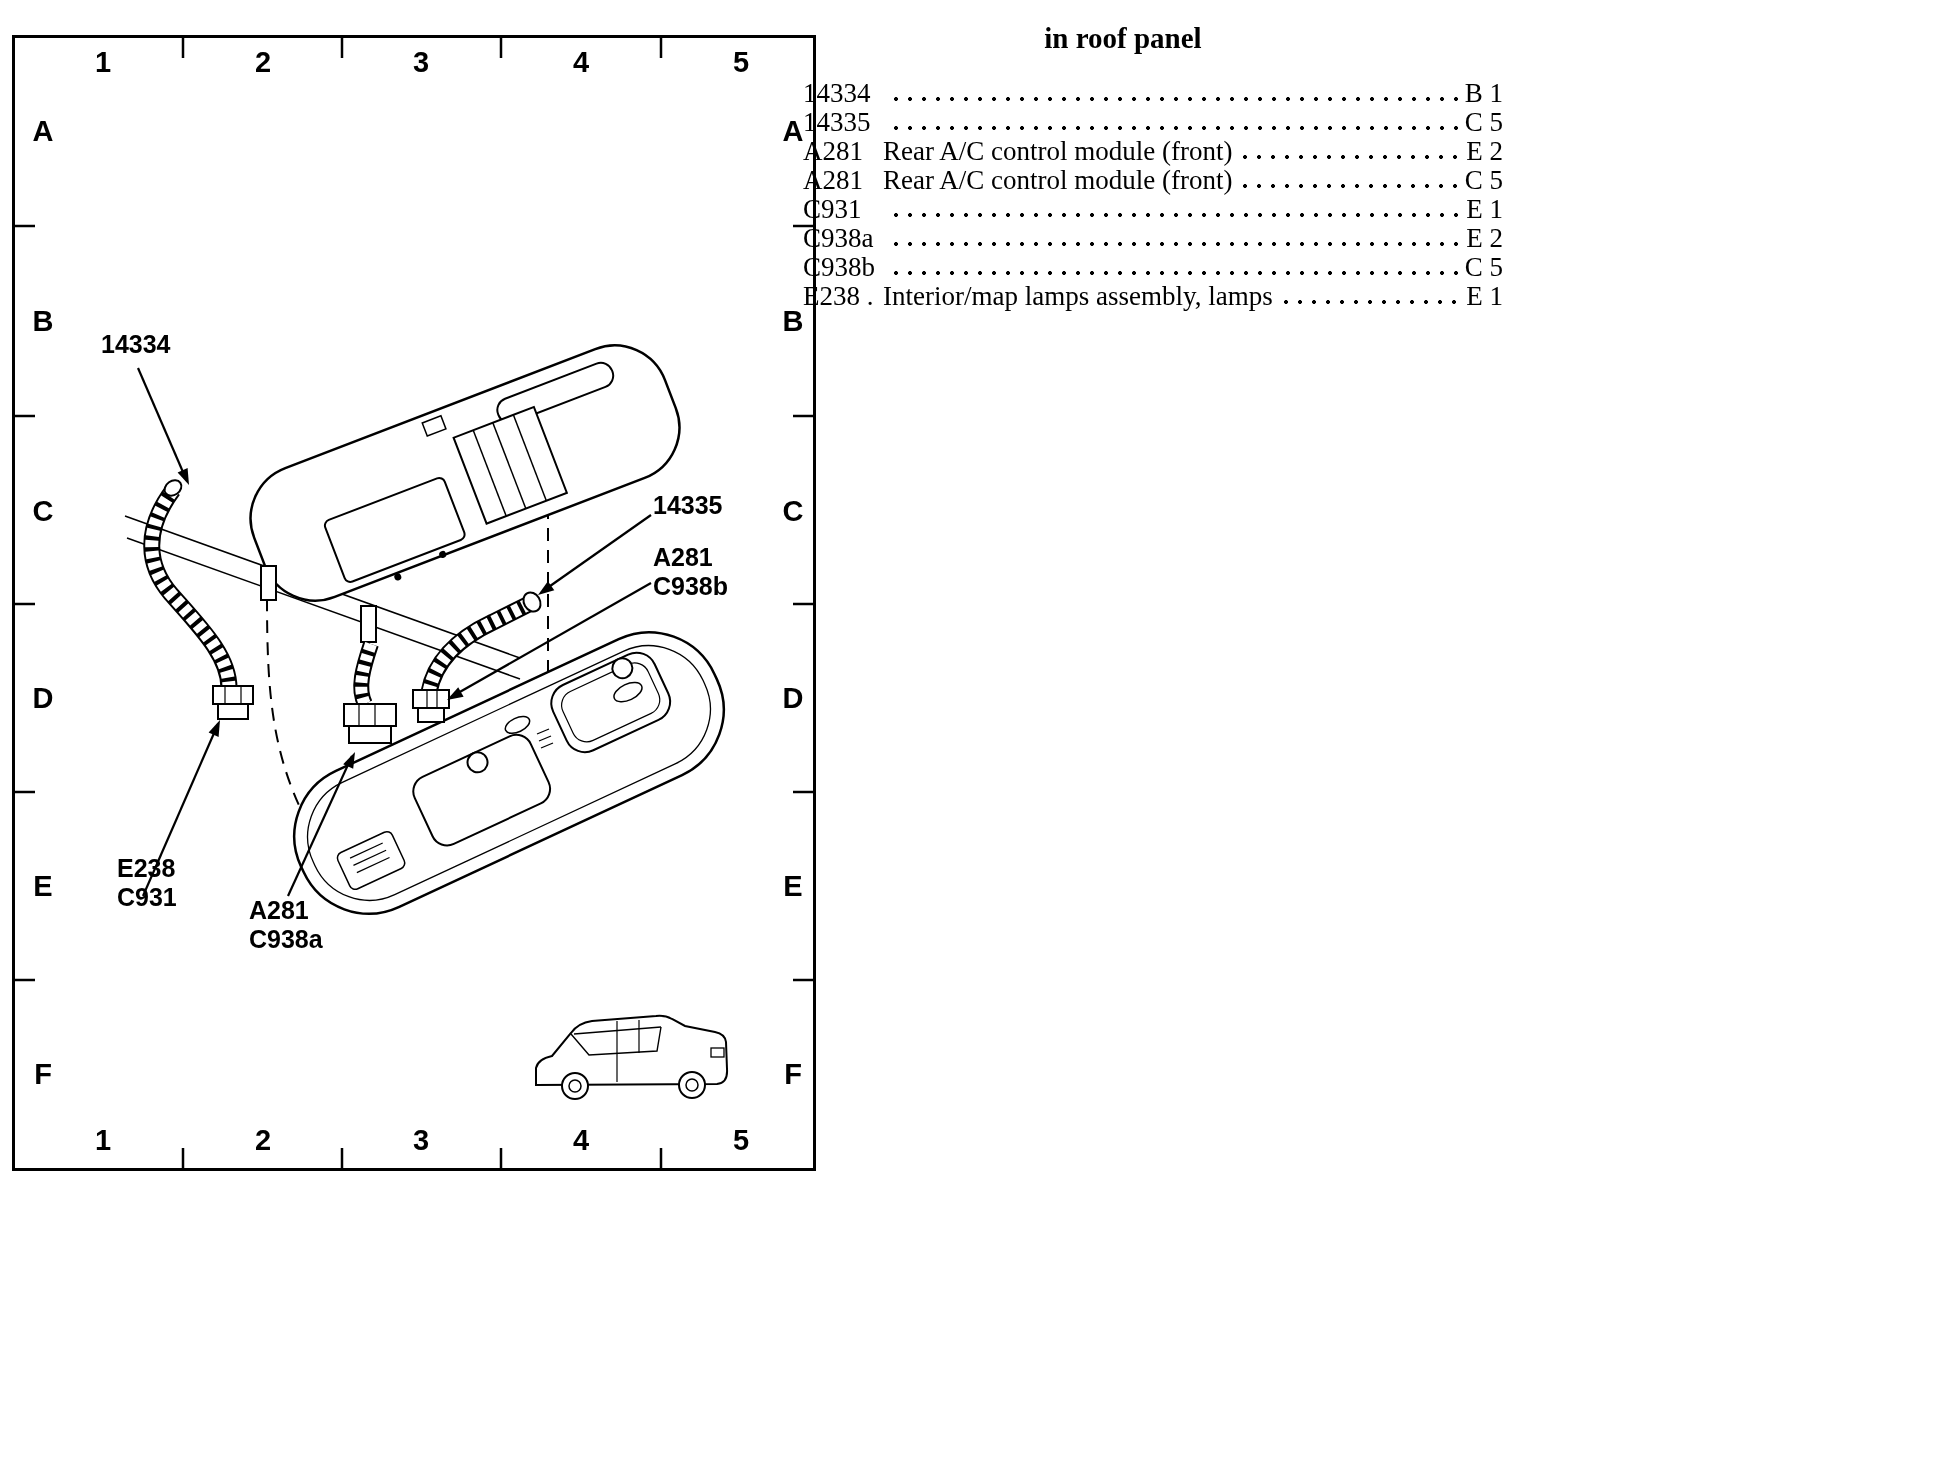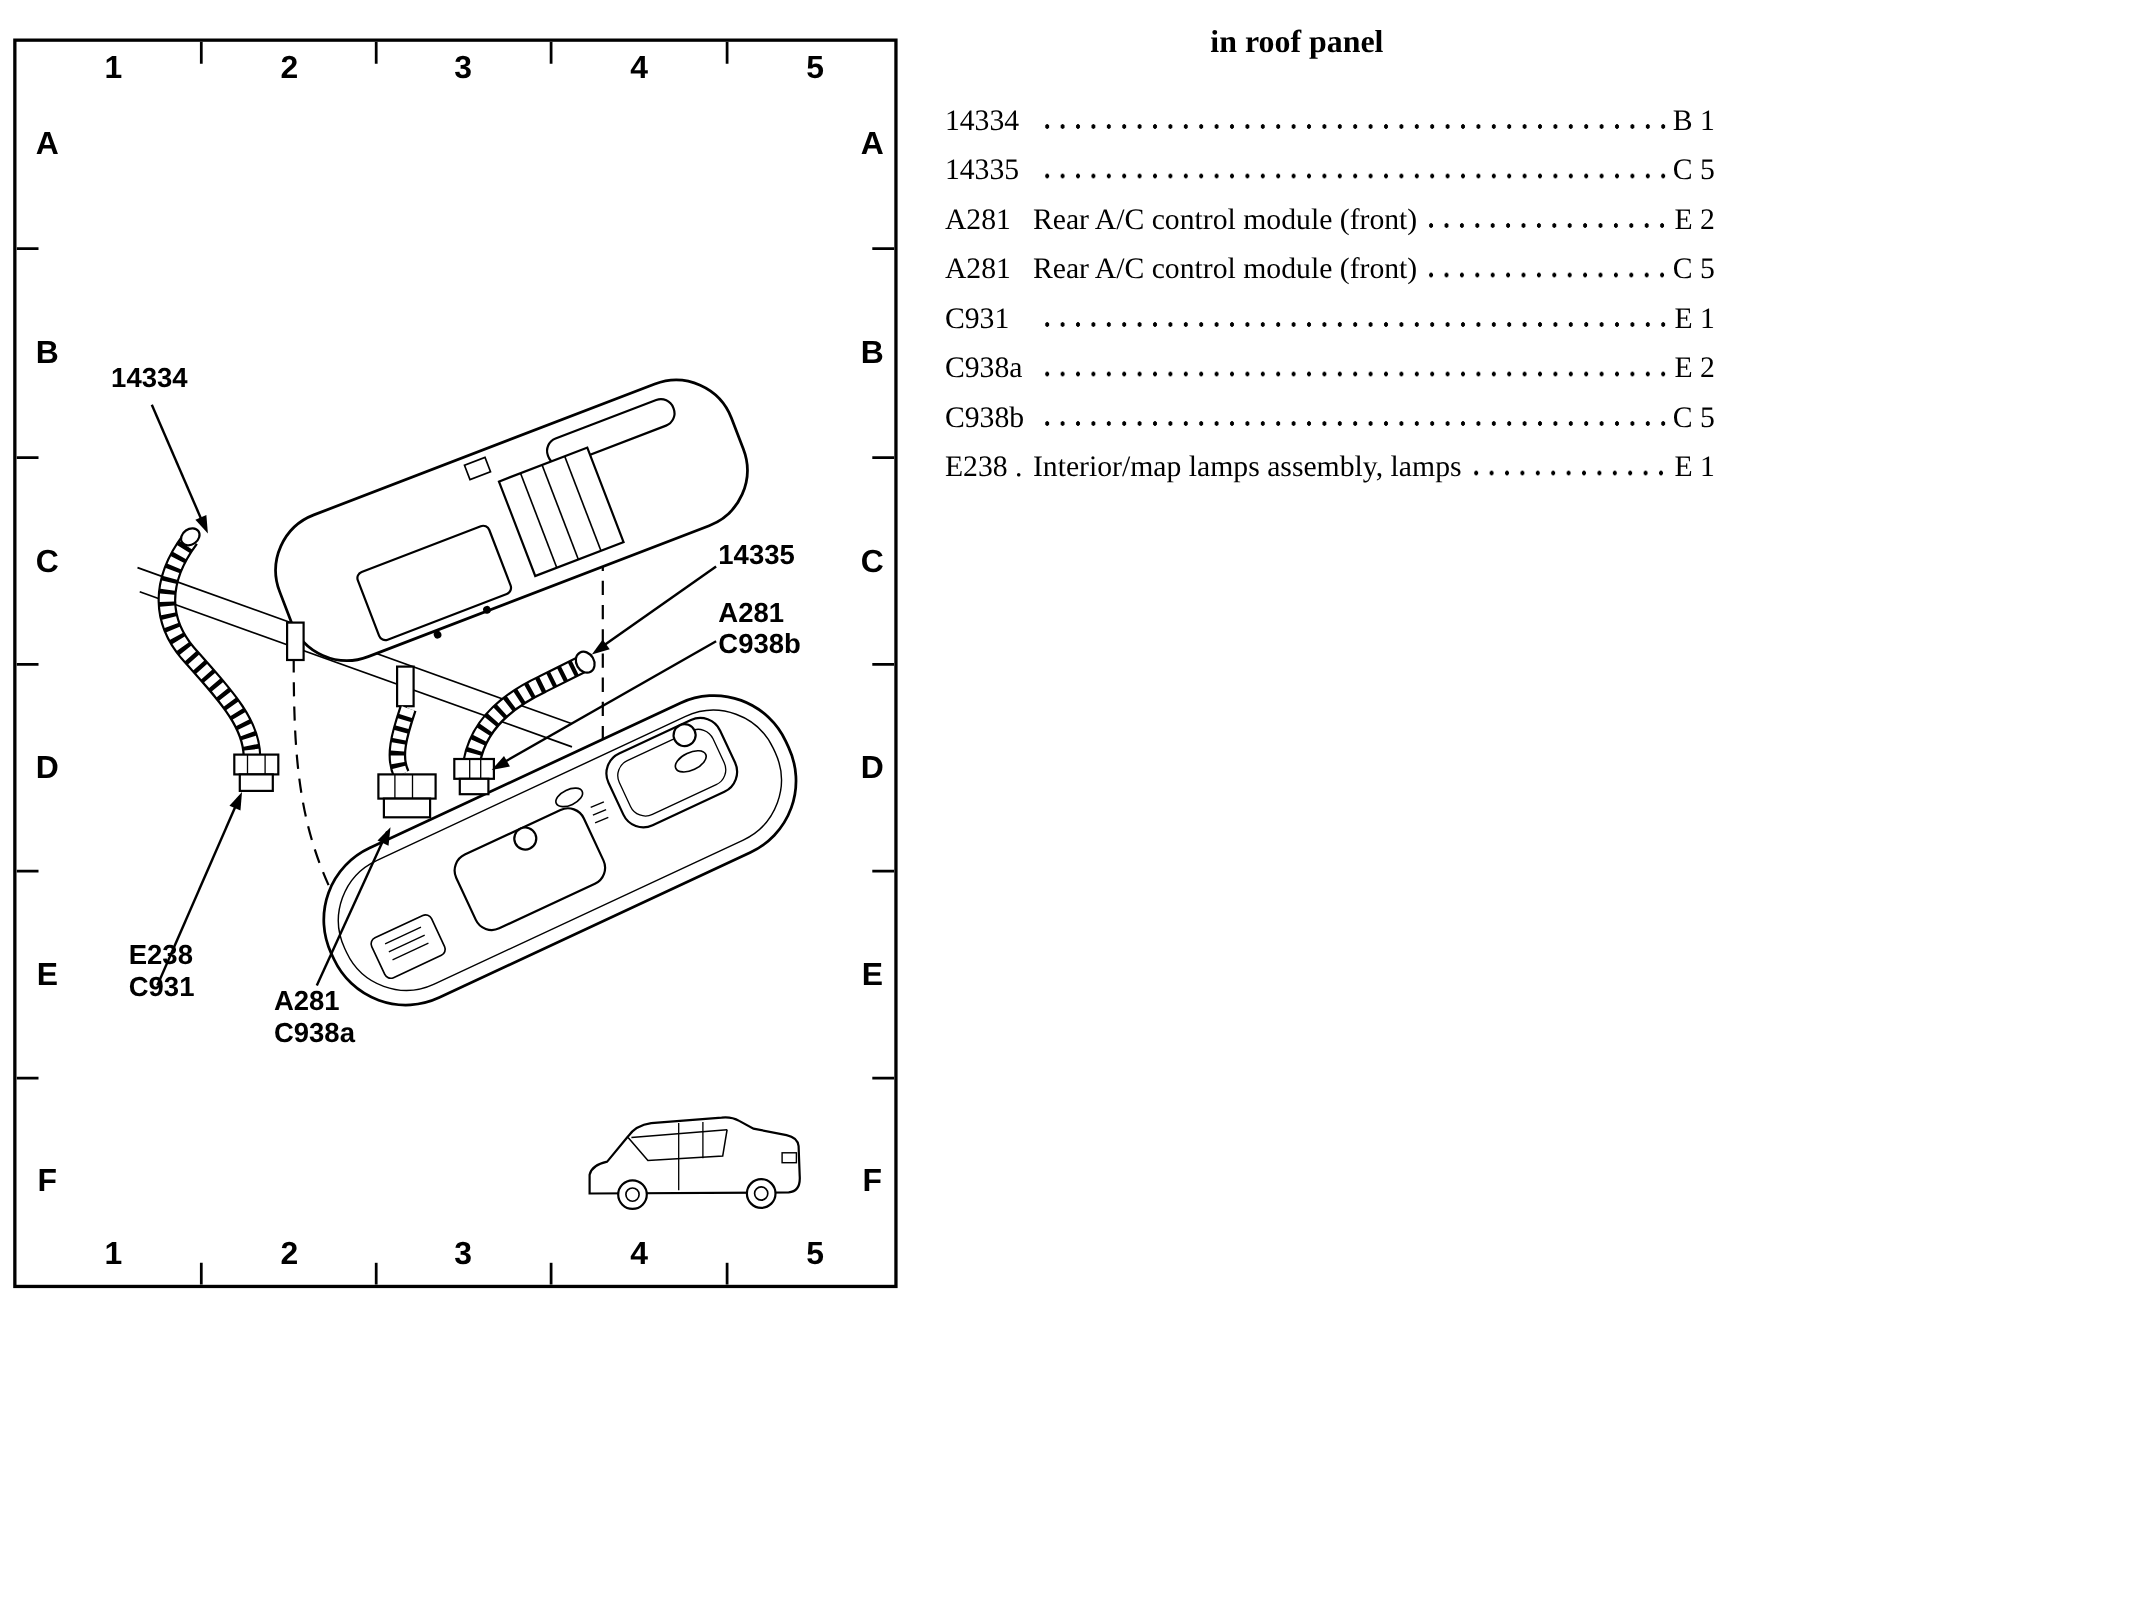--- a/index.html
+++ b/index.html
@@ -48,21 +48,21 @@
     position: absolute;
     font-weight: bold;
     font-size: 25px;
     line-height: 29px;
     white-space: nowrap;
   }
 
   
   .legend {
     position: absolute;
-    left: 859px;
+    left: 803px;
     top: 22px;
     width: 700px;
     font-family: "Liberation Serif", serif;
   }
   .legend-title {
     width: 640px;
     text-align: center;
     font-weight: bold;
     font-size: 29px;
   }
@@ -77,21 +77,21 @@
   .legend-desc { white-space: pre; text-align: right; }
   .legend-leader {
     flex: 1 1 auto;
     height: 6px;
     margin: 0 6px;
     background-image: radial-gradient(circle, #000 1.8px, transparent 2.2px);
     background-size: 14px 6px;
     background-repeat: repeat-x;
     background-position: left bottom;
   }
-  .legend-ref { white-space: pre; margin-top: 16px; }
+  .legend-ref { white-space: pre; }
 </style>
 </head>
 <body>
 
 <div class="page">
 
   <div class="panel">
 
     <svg class="drawing" viewBox="0 0 798 1130">
 

